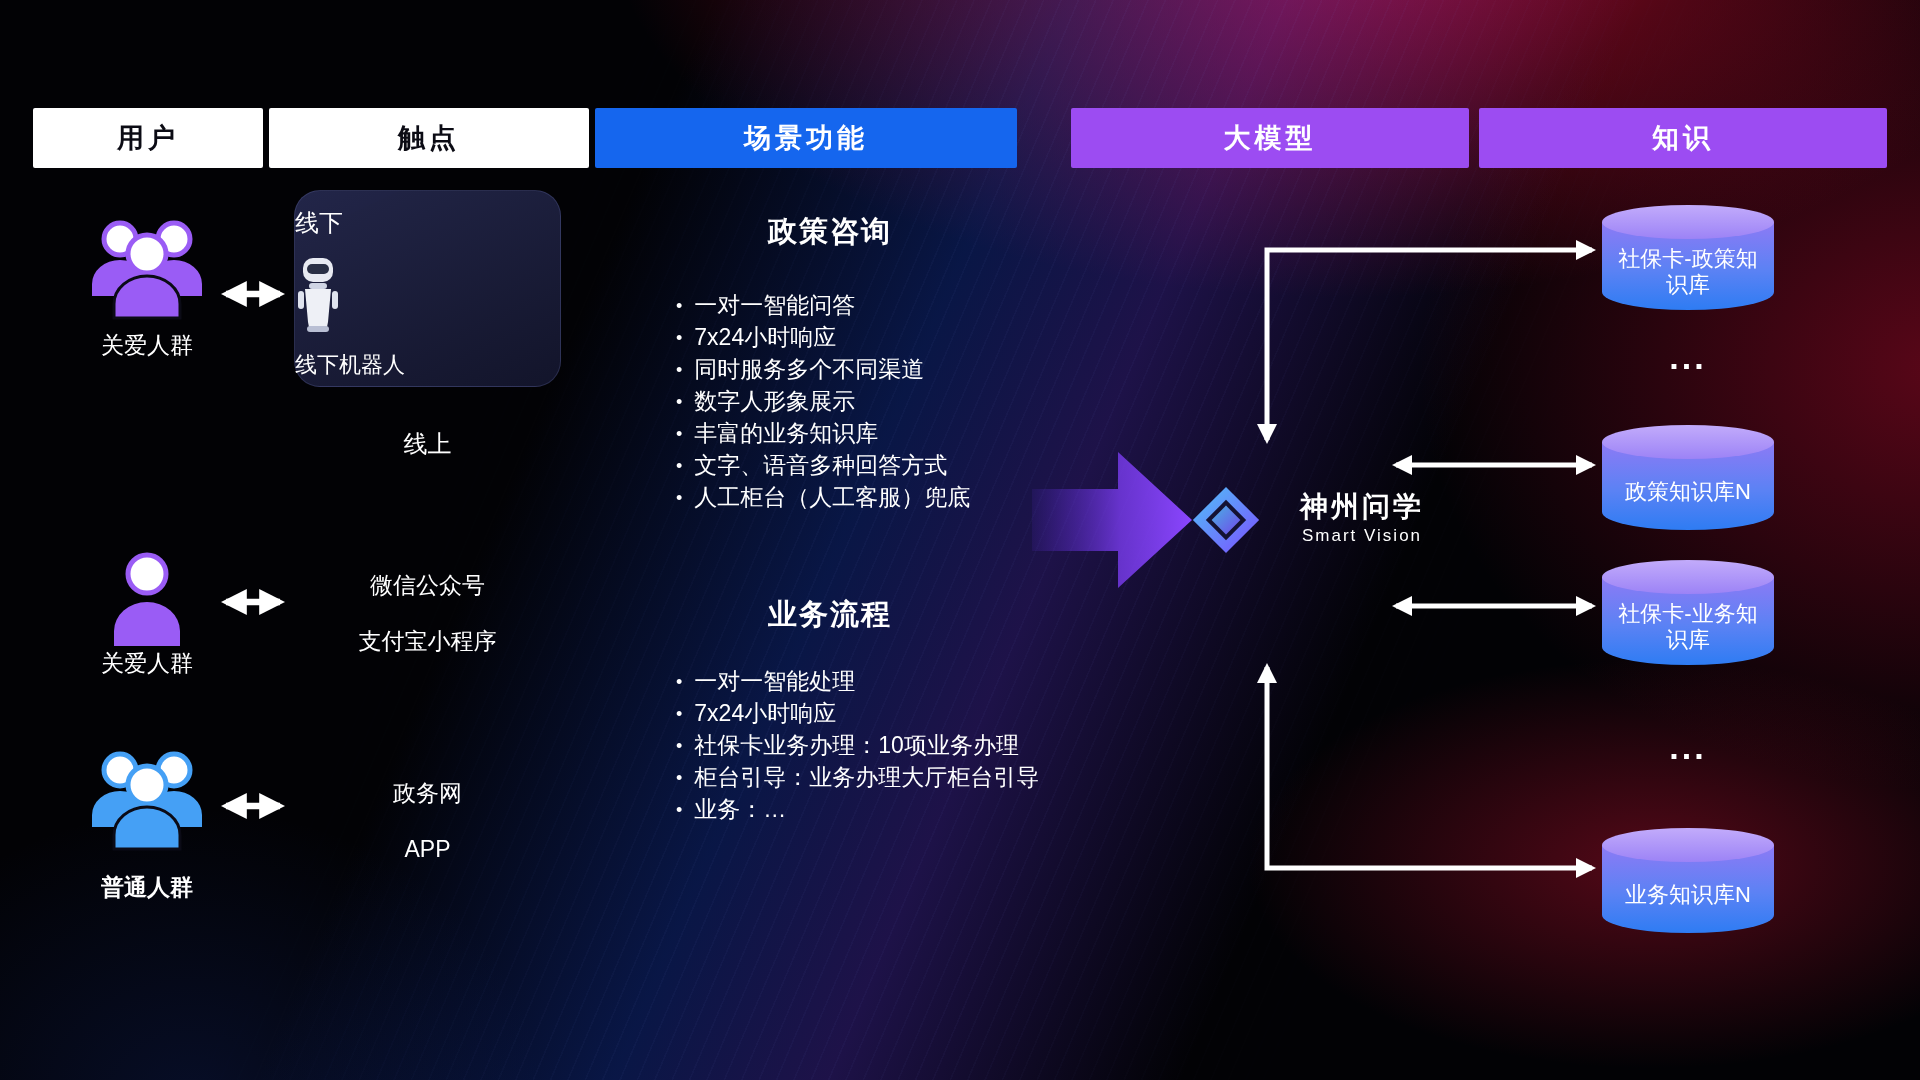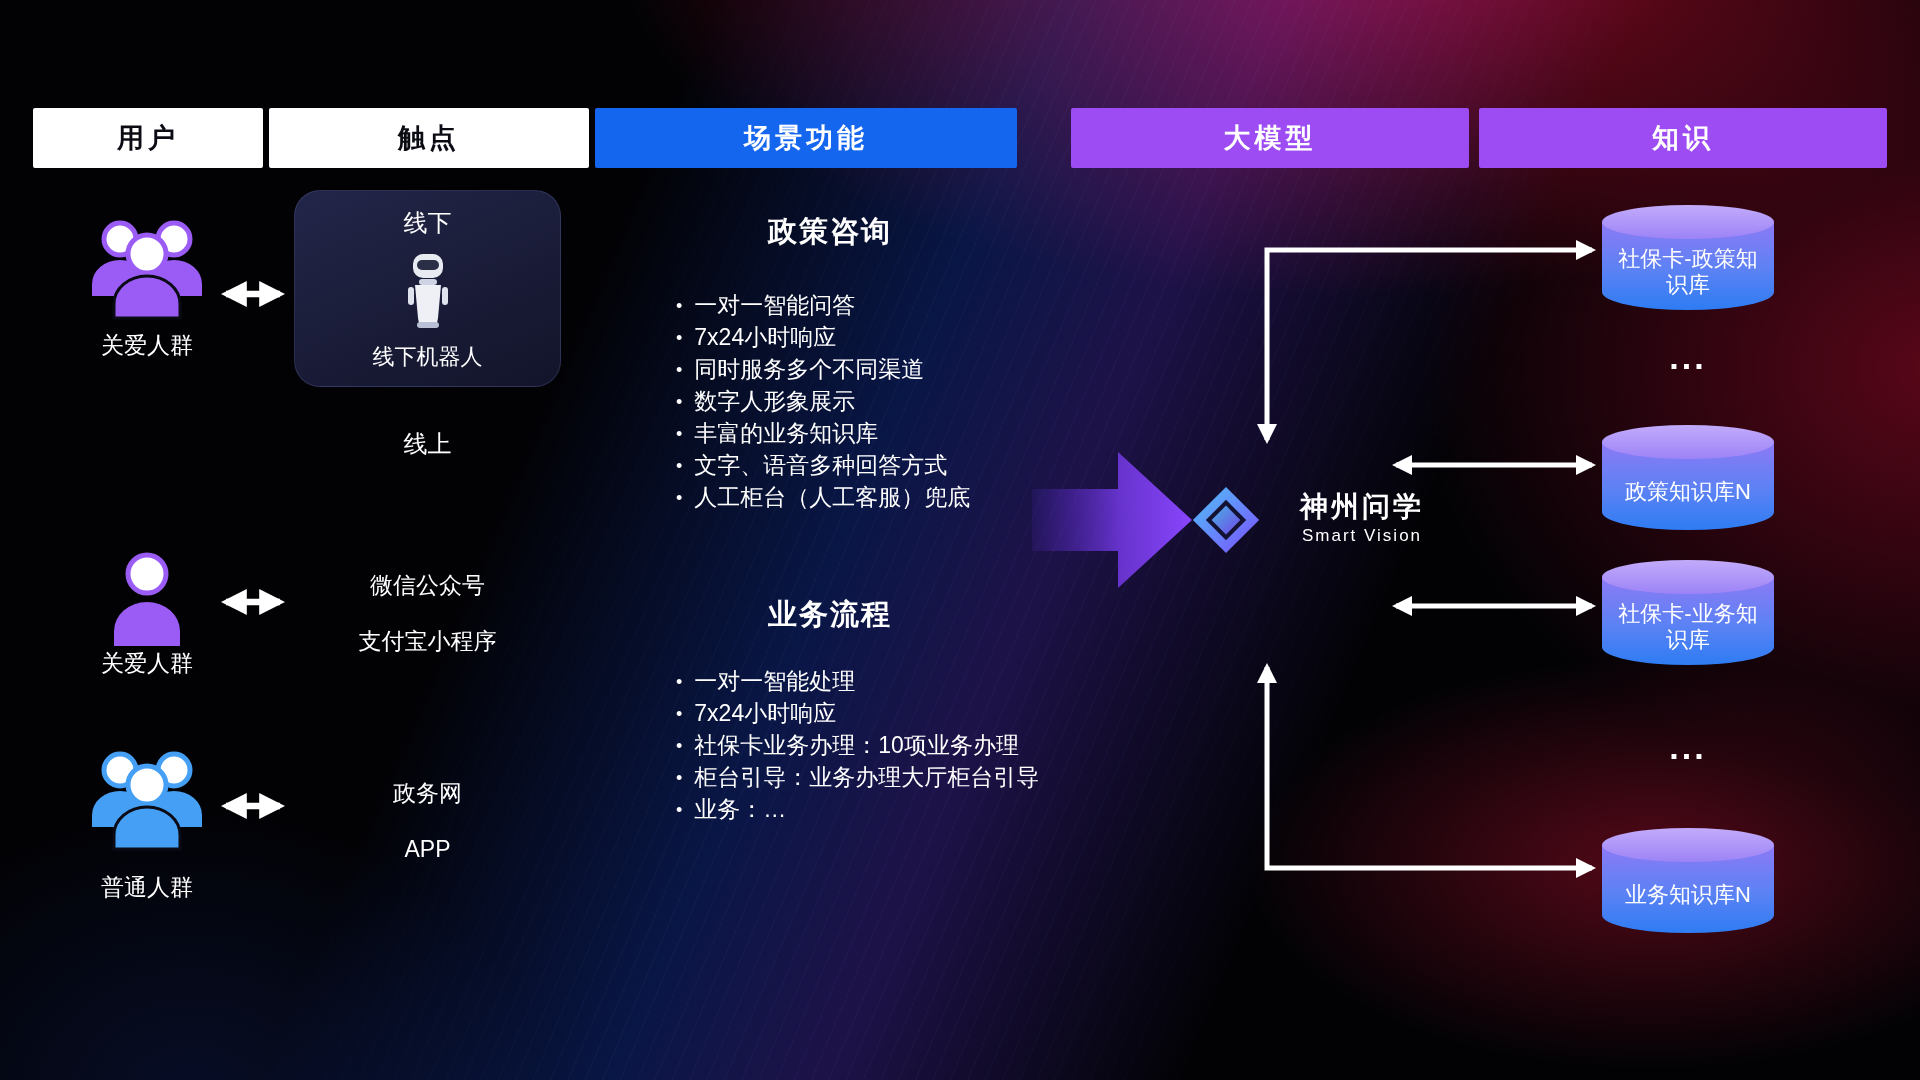--- a/index.html
+++ b/index.html
@@ -23,22 +23,22 @@
   .hdr.white { background:#ffffff; color:#0b0b14; }
   .hdr.blue  { background:#1566ee; color:#fff; }
   .hdr.purple{ background:#9c4cf2; color:#fff; }
 
   .abs { position:absolute; }
   .lbl { position:absolute; color:#fff; text-align:center; }
 
   #offline-card { position:absolute; left:294px; top:190px; width:267px; height:197px; border-radius:26px;
       background:linear-gradient(155deg, rgba(44,48,92,0.78), rgba(20,22,46,0.92));
       border:1px solid rgba(130,140,210,0.20);
-      display:flex; flex-direction:column; align-items:center; justify-content:space-between;
-      padding:16px 0 14px; box-sizing:border-box; }
+      display:flex; flex-direction:column; align-items:flex-start; justify-content:space-between;
+      padding:16px 0 6px; box-sizing:border-box; }
   .card-txt { font-size:24px; color:#fff; }
 
   .sec-title { position:absolute; width:300px; text-align:center; font-size:29px; font-weight:600; color:#fff; letter-spacing:2px; }
   .bullets { position:absolute; list-style:none; margin:0; padding:0; color:#fff; font-size:23px; }
   .bullets li { height:32px; line-height:32px; white-space:nowrap; }
   .bullets li::before { content:"•"; margin-right:12px; font-size:18px; vertical-align:1px; }
 
   .pfill { fill:#9a5cf5; } .pstroke { stroke:#9a5cf5; }
   .bfill { fill:#45a0f5; } .bstroke { stroke:#45a0f5; }
 
@@ -101,21 +101,21 @@
   <div class="lbl" style="left:77px; top:648px; width:140px; font-size:23px;">关爱人群</div>
 
   <svg class="abs" style="left:82px; top:745px;" width="130" height="106" viewBox="0 0 130 106">
     <circle cx="38" cy="25" r="16" fill="#fff" class="bstroke" stroke-width="5"></circle>
     <path class="bfill" d="M10,82 v-12 a28,24 0 0 1 56,0 v12 z"></path>
     <circle cx="92" cy="25" r="16" fill="#fff" class="bstroke" stroke-width="5"></circle>
     <path class="bfill" d="M64,82 v-12 a28,24 0 0 1 56,0 v12 z"></path>
     <circle cx="65" cy="40" r="19" fill="#fff" class="bstroke" stroke-width="5"></circle>
     <path class="bfill" d="M32,104 v-14 a33,28 0 0 1 66,0 v14 z" stroke="#0b0b16" stroke-width="3"></path>
   </svg>
-  <div class="lbl" style="left:77px; top:872px; width:140px; font-size:23px;">普通人群</div>
+  <div class="lbl" style="left:77px; top:872px; width:140px; font-size:23px;font-weight:bold;">普通人群</div>
 
   <div id="offline-card">
     <div class="card-txt">线下</div>
     <svg width="46" height="78" viewBox="0 0 46 78">
       <rect x="8" y="2" width="30" height="24" rx="10" fill="#e8eaf2"></rect>
       <rect x="12" y="8" width="22" height="10" rx="5" fill="#2a2f45"></rect>
       <rect x="14" y="27" width="18" height="6" rx="3" fill="#cfd4e4"></rect>
       <path d="M10,33 h26 l-3,33 a10,10 0 0 1 -20,0 z" fill="#eef0f6"></path>
       <rect x="3" y="35" width="6" height="18" rx="3" fill="#dfe3ee"></rect>
       <rect x="37" y="35" width="6" height="18" rx="3" fill="#dfe3ee"></rect>

